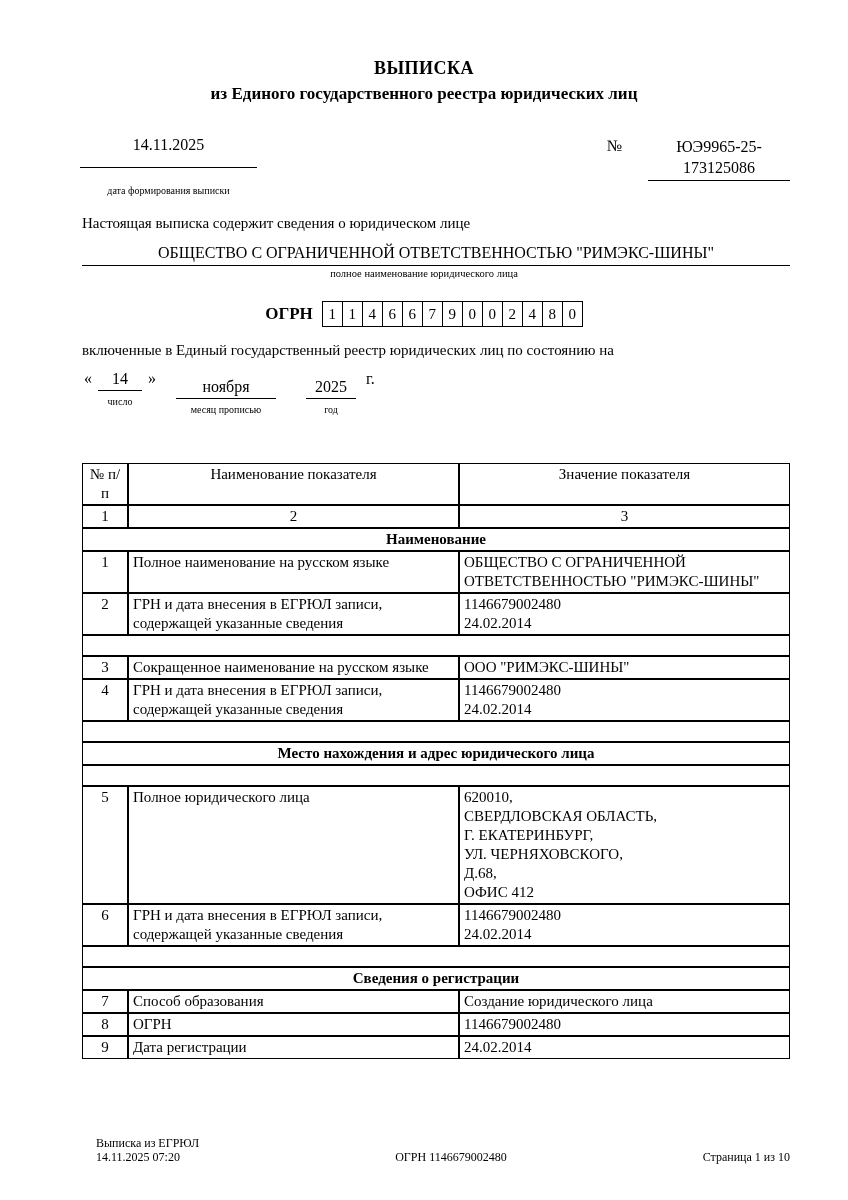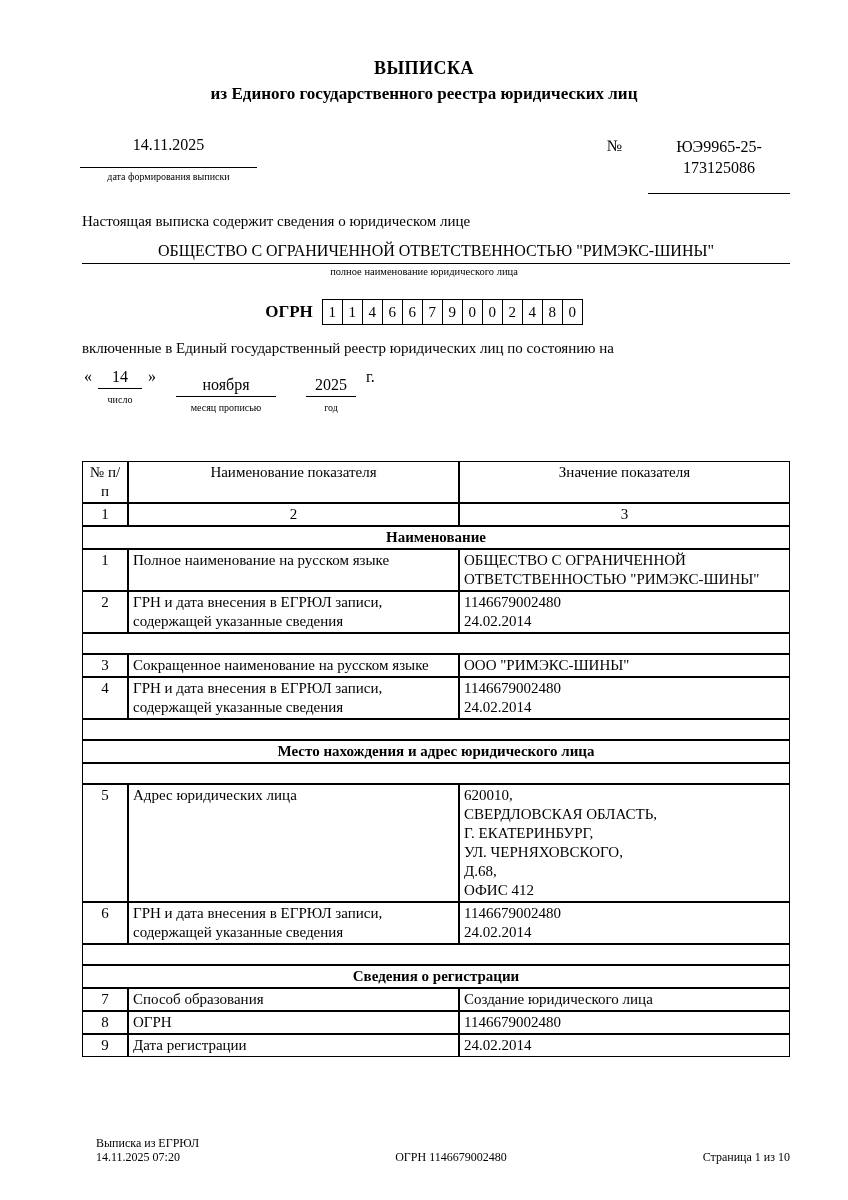--- a/index.html
+++ b/index.html
@@ -36,30 +36,30 @@
     justify-content: space-between;
     align-items: flex-start;
     margin: 32px 58px 0 80px;
   }
   .date-block { width: 177px; text-align: center; }
   .date-value {
     font-size: 16px;
     padding-bottom: 13px;
     border-bottom: 1px solid #000;
   }
-  .date-caption { font-size: 10px; padding-top: 3px; }
+  .date-caption { font-size: 10px; padding-top: 3px; margin-top: 14px; }
   .number-block { display: flex; align-items: flex-start; }
   .num-sign { font-size: 16px; margin-right: 26px; padding-top: 1px; }
   .num-value {
     width: 142px;
     text-align: center;
     font-size: 16px;
     line-height: 21px;
     border-bottom: 1px solid #000;
-    padding-bottom: 15px;
+    padding-bottom: 2px;
   }
   .lead {
     margin: 19px 58px 0 82px;
     font-size: 15px;
   }
   .company-name {
     margin: 12px 58px 0 82px;
     text-align: center;
     font-size: 16px;
     border-bottom: 1px solid #000;
@@ -256,21 +256,21 @@
           <td colspan="3" class="spacer-cell"></td>
         </tr>
         <tr>
           <td colspan="3" class="section-cell">Место нахождения и адрес юридического лица</td>
         </tr>
         <tr>
           <td colspan="3" class="spacer-cell"></td>
         </tr>
         <tr>
           <td class="num-cell">5</td>
-          <td class="name-cell">Адрес юридических лица</td>
+          <td class="name-cell">Полное юридического лица</td>
           <td class="value-cell">620010,
 СВЕРДЛОВСКАЯ ОБЛАСТЬ,
 Г. ЕКАТЕРИНБУРГ,
 УЛ. ЧЕРНЯХОВСКОГО,
 Д.68,
 ОФИС 412</td>
         </tr>
         <tr>
           <td class="num-cell">6</td>
           <td class="name-cell">ГРН и дата внесения в ЕГРЮЛ записи, содержащей указанные сведения</td>

